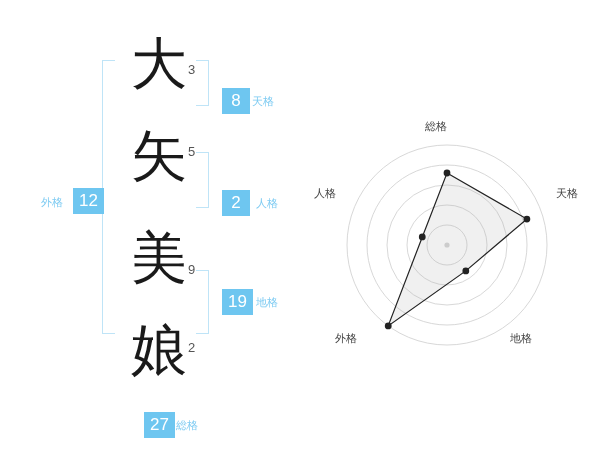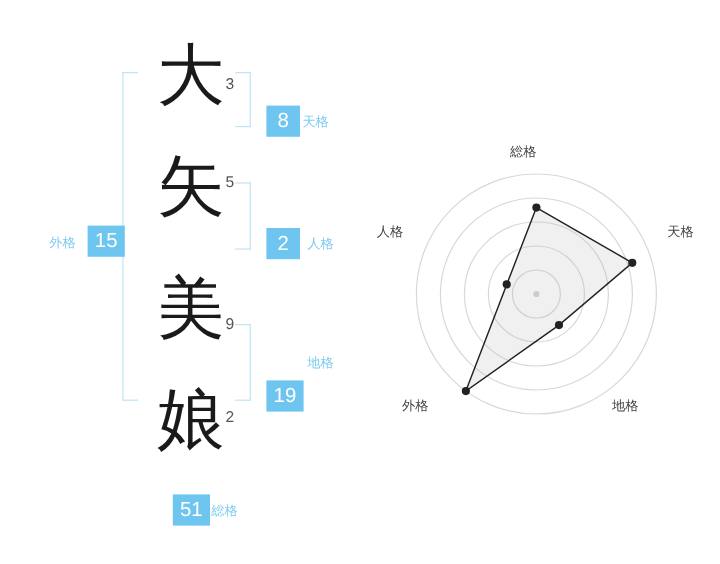--- a/index.html
+++ b/index.html
@@ -66,21 +66,21 @@
   }
   .chip-label {
     position: absolute;
     color: #7ecbf2;
     font-size: 11px;
   }
   .chip-tenkaku  { left: 222px; top: 88px; }
   .lbl-tenkaku   { left: 252px; top: 94px; }
   .chip-jinkaku  { left: 222px; top: 190px; }
   .lbl-jinkaku   { left: 256px; top: 196px; }
-  .chip-chikaku  { left: 222px; top: 289px; margin-top: 28px; }
+  .chip-chikaku  { left: 222px; top: 289px; }
   .lbl-chikaku   { left: 256px; top: 295px; }
   .chip-gaikaku  { left: 73px;  top: 188px; }
   .lbl-gaikaku   { left: 41px;  top: 195px; }
   .chip-soukaku  { left: 144px; top: 412px; }
   .lbl-soukaku   { left: 176px; top: 418px; }
 
   .bracket {
     position: absolute;
     border: 1px solid #bfe4f7;
   }
@@ -154,24 +154,24 @@
 
     <div class="chip chip-tenkaku">8</div>
     <div class="chip-label lbl-tenkaku">天格</div>
 
     <div class="chip chip-jinkaku">2</div>
     <div class="chip-label lbl-jinkaku">人格</div>
 
     <div class="chip chip-chikaku">19</div>
     <div class="chip-label lbl-chikaku">地格</div>
 
-    <div class="chip chip-gaikaku">15</div>
+    <div class="chip chip-gaikaku">12</div>
     <div class="chip-label lbl-gaikaku">外格</div>
 
-    <div class="chip chip-soukaku">51</div>
+    <div class="chip chip-soukaku">27</div>
     <div class="chip-label lbl-soukaku">総格</div>
   </div>
 
   <div class="chart-panel">
     <svg id="radar-svg" width="300" height="470" viewBox="0 0 300 470">
         <circle cx="147" cy="245" r="20" fill="none" stroke="#d8d8d8" stroke-width="1"></circle>
         <circle cx="147" cy="245" r="40" fill="none" stroke="#d8d8d8" stroke-width="1"></circle>
         <circle cx="147" cy="245" r="60" fill="none" stroke="#d8d8d8" stroke-width="1"></circle>
         <circle cx="147" cy="245" r="80" fill="none" stroke="#d8d8d8" stroke-width="1"></circle>
         <circle cx="147" cy="245" r="100" fill="none" stroke="#d8d8d8" stroke-width="1"></circle>

